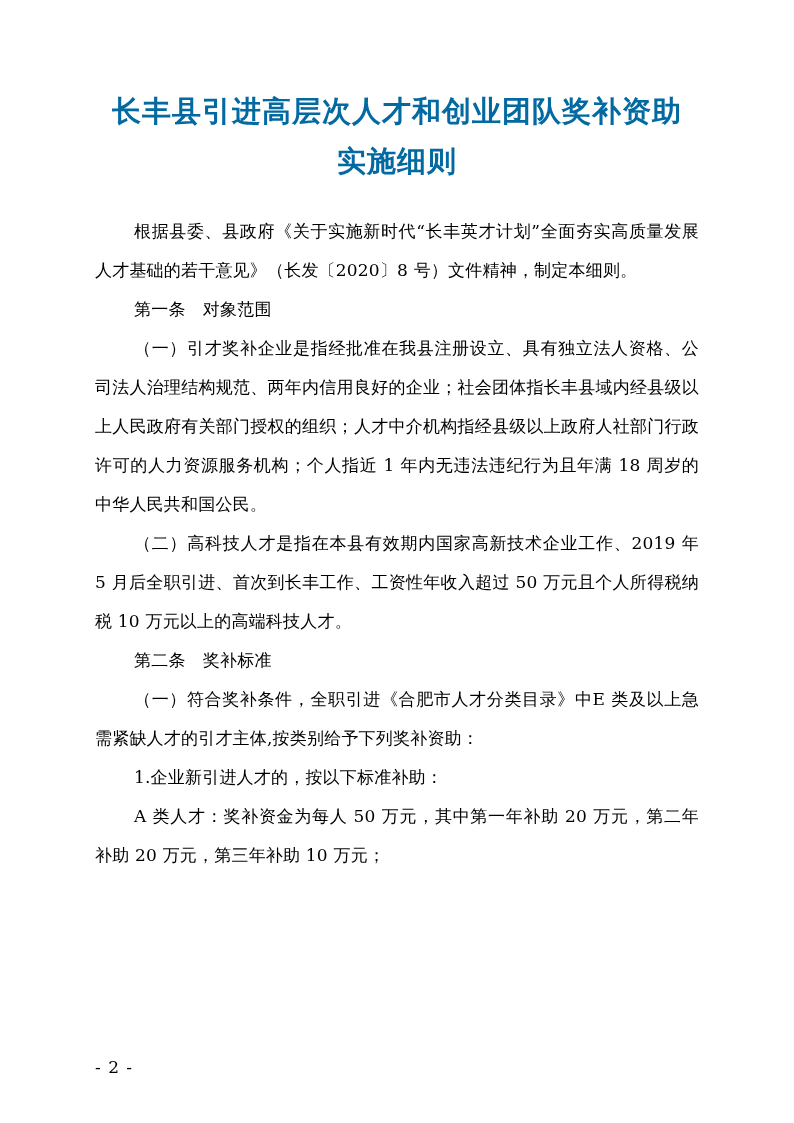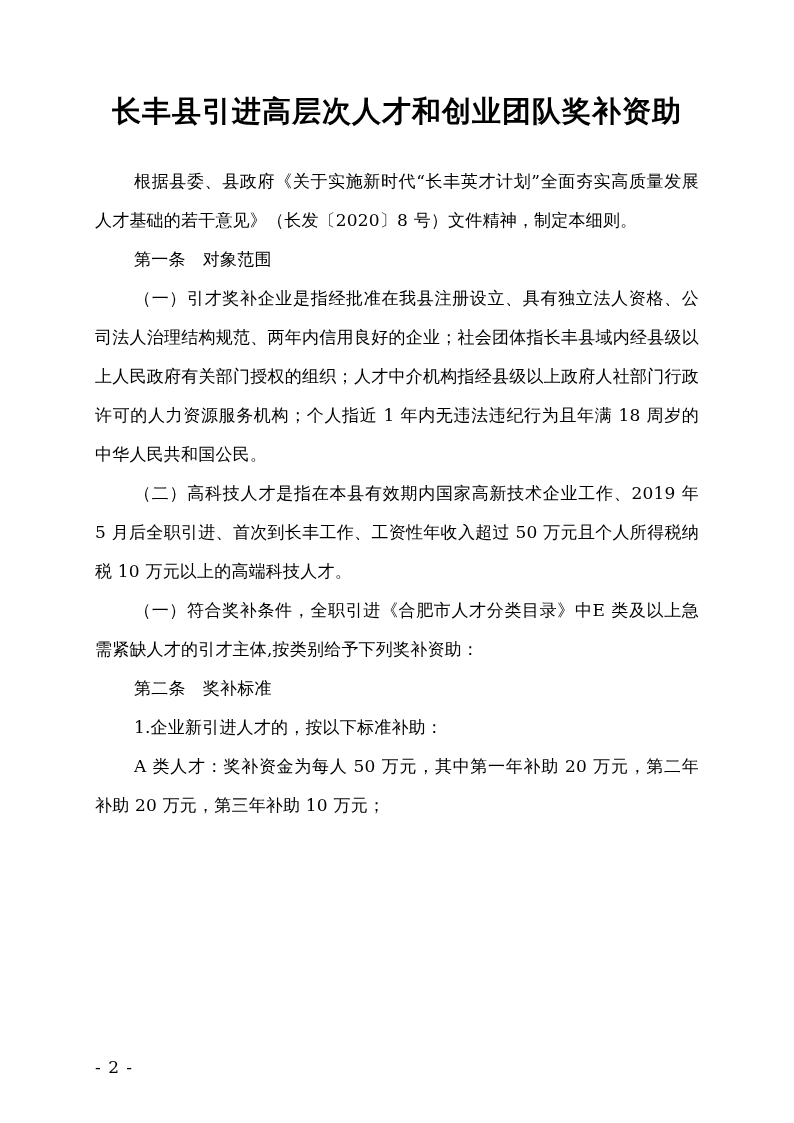--- a/index.html
+++ b/index.html
@@ -24,21 +24,21 @@
     width: 604px;
   }
   .doc-title {
     text-align: center;
     font-family: "DejaVu Serif", serif;
     font-weight: bold;
     font-size: 29px;
     line-height: 50px;
     letter-spacing: 1px;
     margin: 0 0 26px 0;
-    color: #000000;
+    color: #0369a1;
   }
   .doc-title .line2 {
     display: block;
   }
   p.para {
     margin: 0;
     font-size: 17px;
     line-height: 39px;
     text-align: justify;
     text-justify: inter-ideograph;
@@ -61,26 +61,27 @@
   }
 </style>
 </head>
 <body>
 
 <div class="page">
 
   <div class="content" id="body-holder">
       <h1 class="doc-title">
     <span>长丰县引进高层次人才和创业团队奖补资助</span>
+    <span class="line2">实施细则</span>
   </h1>
       <p class="para indent">根据县委、县政府《关于实施新时代“长丰英才计划”全面夯实高质量发展人才基础的若干意见》（长发〔2020〕8 号）文件精神，制定本细则。</p>
       <p class="para heading">第一条　对象范围</p>
       <p class="para indent">（一）引才奖补企业是指经批准在我县注册设立、具有独立法人资格、公司法人治理结构规范、两年内信用良好的企业；社会团体指长丰县域内经县级以上人民政府有关部门授权的组织；人才中介机构指经县级以上政府人社部门行政许可的人力资源服务机构；个人指近 1 年内无违法违纪行为且年满 18 周岁的中华人民共和国公民。</p>
       <p class="para indent">（二）高科技人才是指在本县有效期内国家高新技术企业工作、2019 年 5 月后全职引进、首次到长丰工作、工资性年收入超过 50 万元且个人所得税纳税 10 万元以上的高端科技人才。</p>
+      <p class="para heading">第二条　奖补标准</p>
       <p class="para indent">（一）符合奖补条件，全职引进《合肥市人才分类目录》中E 类及以上急需紧缺人才的引才主体,按类别给予下列奖补资助：</p>
-      <p class="para heading">第二条　奖补标准</p>
       <p class="para indent">1.企业新引进人才的，按以下标准补助：</p>
       <p class="para indent">A 类人才：奖补资金为每人 50 万元，其中第一年补助 20 万元，第二年补助 20 万元，第三年补助 10 万元；</p>
     </div>
 
   <div class="page-number">- 2 -</div>
 
 </div>
 
 </body></html>

